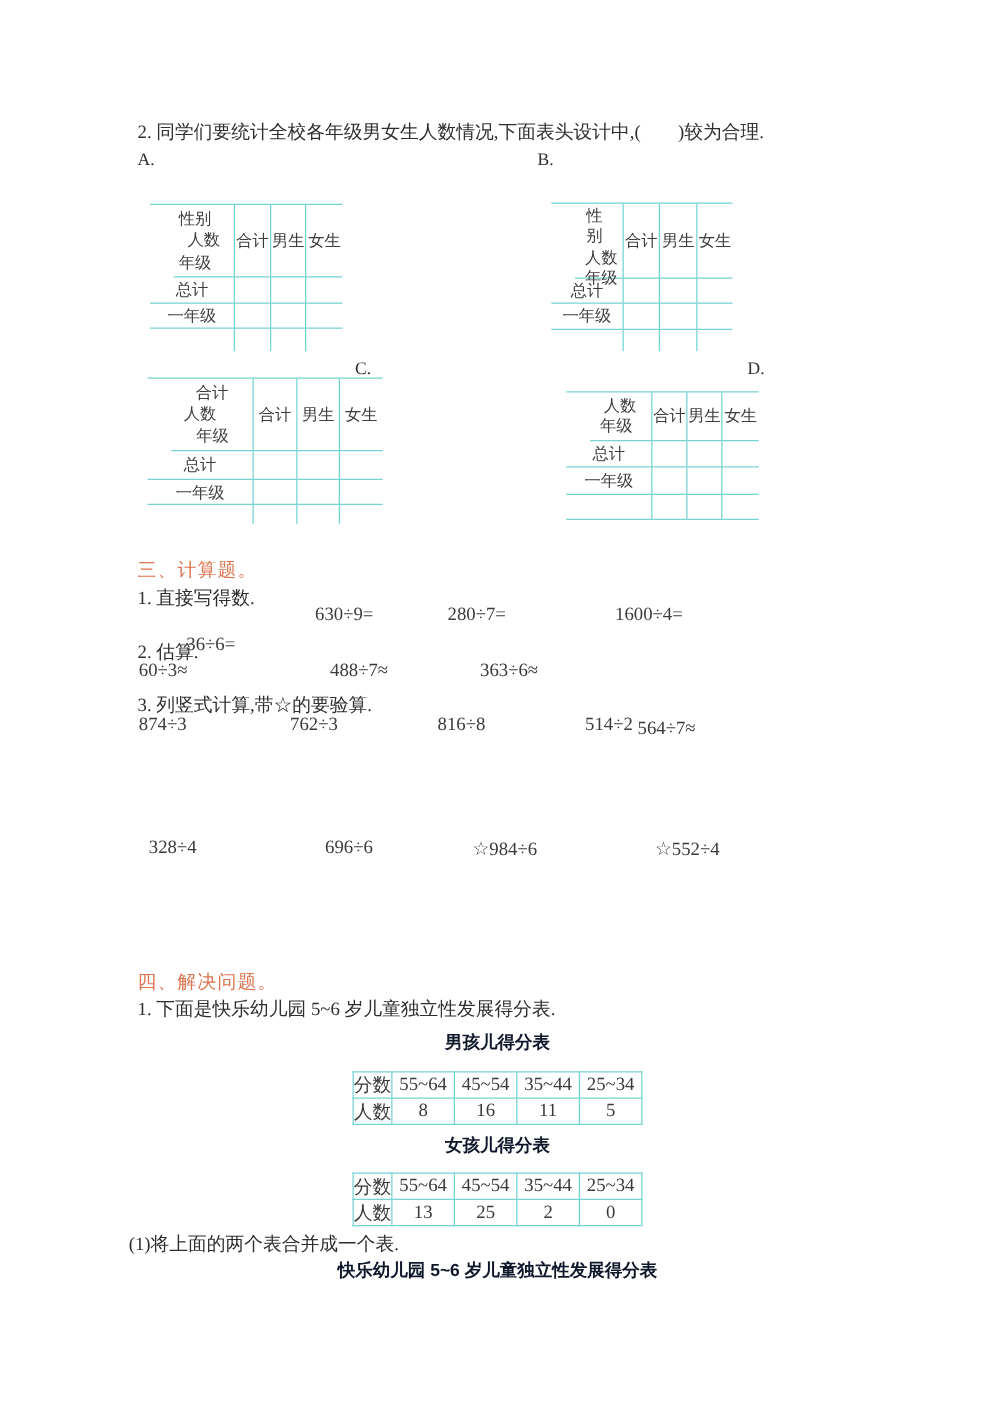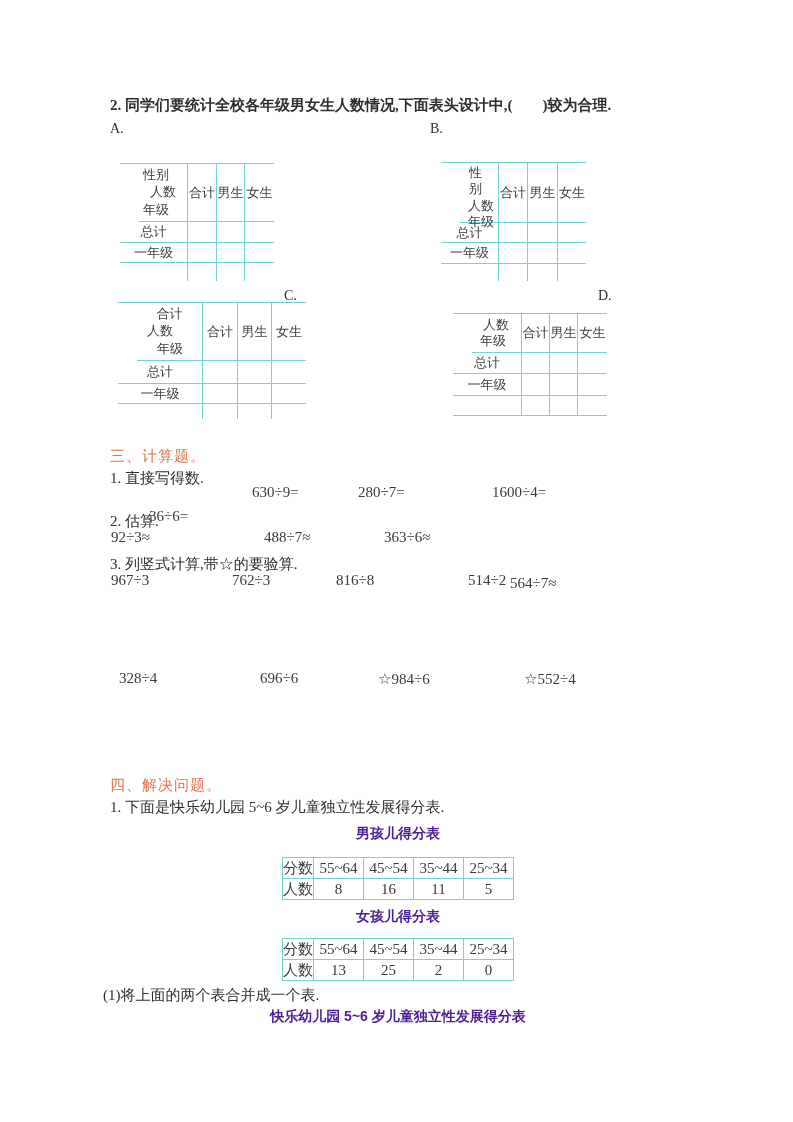--- a/index.html
+++ b/index.html
@@ -54,30 +54,30 @@
   .score td{
     border:1px solid var(--tb);
     text-align:center;vertical-align:middle;
     height:21px;width:50px;
   }
   .score td:first-child{width:31px;}
 
   .tbl-title{
     position:absolute;
     font-family:"Liberation Sans","DejaVu Sans",sans-serif;
-    font-weight:bold;font-size:14px;color:#4c1d95;
+    font-weight:bold;font-size:14px;color:#0f172a;
     text-align:center;white-space:nowrap;
   }
 </style>
 </head>
 <body>
 
 <div class="page">
 
-  <div class="t" style="left:110px;top:96px;font-weight:bold;">2. 同学们要统计全校各年级男女生人数情况,下面表头设计中,(　　)较为合理.</div>
+  <div class="t" style="left:110px;top:96px;">2. 同学们要统计全校各年级男女生人数情况,下面表头设计中,(　　)较为合理.</div>
   <div class="opt" style="left:110px;top:121px;">A.</div>
   <div class="opt" style="left:430px;top:121px;">B.</div>
   <div class="opt" style="left:284px;top:288px;">C.</div>
   <div class="opt" style="left:598px;top:288px;">D.</div>
 
   <div class="ht ht-a" style="left:120px;top:163px;grid-template-columns:68px 29px 28px 29px;grid-template-rows:58px 21px 20px 18px;">
     <div class="corner vr hb">
       <span class="c1">性别</span>
       <span class="c2">人数</span>
       <span class="c3">年级</span>
@@ -169,29 +169,29 @@
 
   <div class="sec" style="left:110px;top:447px;">三、计算题。</div>
   <div class="t" style="left:110px;top:469px;">1. 直接写得数.</div>
 
   <span class="calc" style="left:112px;top:508px;margin-left:37px;">36÷6=</span>
   <span class="calc" style="left:252px;top:484px;">630÷9=</span>
   <span class="calc" style="left:358px;top:484px;">280÷7=</span>
   <span class="calc" style="left:492px;top:484px;">1600÷4=</span>
 
   <div class="t" style="left:110px;top:512px;">2. 估算.</div>
-  <span class="calc" style="left:111px;top:529px;">92÷3≈</span>
+  <span class="calc" style="left:111px;top:529px;">60÷3≈</span>
   <span class="calc" style="left:264px;top:529px;">488÷7≈</span>
   <span class="calc" style="left:384px;top:529px;">363÷6≈</span>
   <span class="calc" style="left:510px;top:529px;margin-top:46px;">564÷7≈</span>
 
   <div class="t" style="left:110px;top:555px;">3. 列竖式计算,带☆的要验算.</div>
-  <span class="calc" style="left:111px;top:572px;">967÷3</span>
+  <span class="calc" style="left:111px;top:572px;">874÷3</span>
   <span class="calc" style="left:232px;top:572px;font-family:Liberation Serif, serif;">762÷3</span>
-  <span class="calc" style="left:336px;top:572px;">816÷8</span>
+  <span class="calc" style="left:350px;top:572px;">816÷8</span>
   <span class="calc" style="left:468px;top:572px;">514÷2</span>
 
   <span class="calc" style="left:119px;top:670px;">328÷4</span>
   <span class="calc" style="left:260px;top:670px;">696÷6</span>
   <span class="calc" style="left:378px;top:670px;">☆984÷6</span>
   <span class="calc" style="left:524px;top:670px;">☆552÷4</span>
 
   <div class="sec" style="left:110px;top:776px;">四、解决问题。</div>
   <div class="t" style="left:110px;top:798px;">1. 下面是快乐幼儿园 5~6 岁儿童独立性发展得分表.</div>
 

